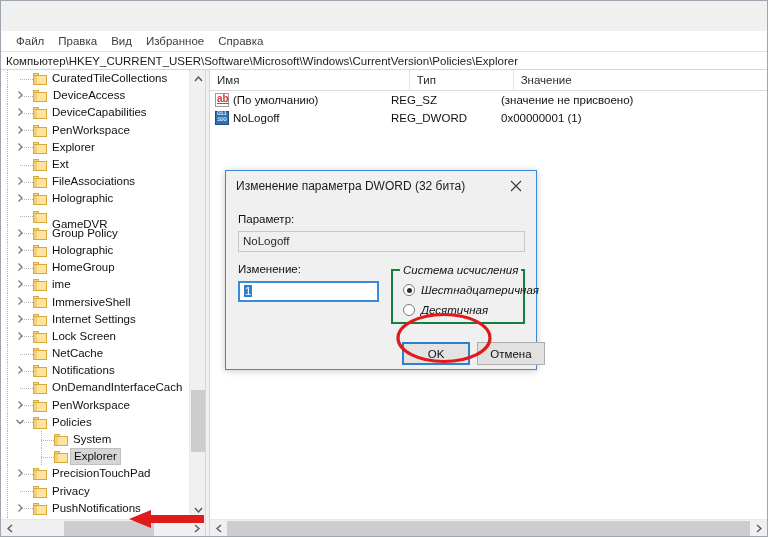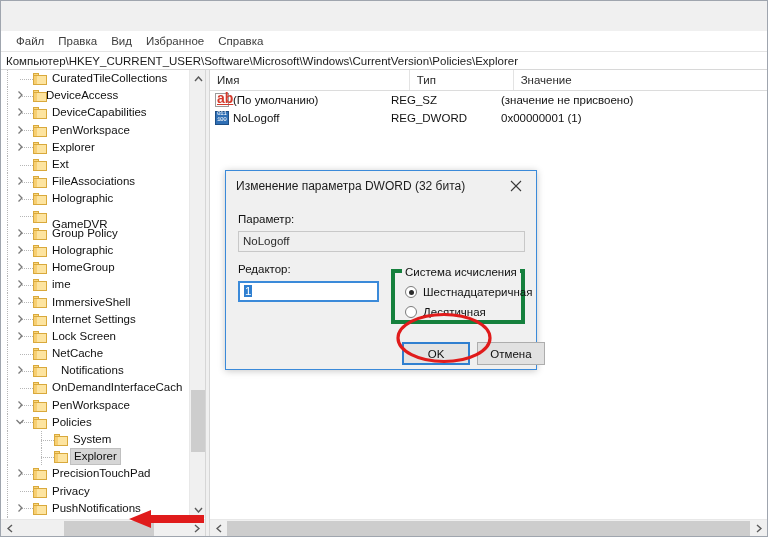--- a/index.html
+++ b/index.html
@@ -265,21 +265,21 @@
   .ricon {
     position: absolute; left: 5px; top: 2px;
     width: 14px; height: 14px;
   }
   .ricon.sz {
     background: #fdfdfd;
     border: 1px solid #9b9b9b;
   }
   .ricon.sz span {
     position: absolute; left: 1px; top: -1px;
-    font-size: 14px; font-weight: bold; color: #d33a2c;
+    font-size: 10px; font-weight: bold; color: #d33a2c;
     line-height: 11px;
     font-family: "Liberation Sans", sans-serif;
     text-decoration: underline;
   }
   .ricon.dw {
     background: #2f6fb5;
     border: 1px solid #1d4e85;
   }
   .ricon.dw span {
     position: absolute; left: 1px; top: -1px;
@@ -333,21 +333,22 @@
     overflow: hidden;
   }
   .dinput.readonly { background: #efefef; color: #2b2b2b; border-color: #c8c8c8; }
   .dinput.focus { border: 2px solid #3b8ad9; line-height: 17px; }
   .sel-text {
     background: #2f7fd0; color: #ffffff;
     padding: 0 1px;
   }
   .groupbox {
     position: absolute;
-    border: 4px solid #15803d;
+    border: 2px solid #15803d;
+    font-style: italic;
   }
   .groupbox .gtitle {
     position: absolute; left: 7px; top: -7px;
     background: #f0f0f0;
     padding: 0 3px;
     font-size: 11.5px; color: #101010;
     white-space: nowrap;
   }
   .radio {
     position: absolute;
@@ -429,21 +430,21 @@
             <div class="chev" style="left: 14px; top: 3px;">
               <svg width="10" height="10" viewBox="0 0 10 10">
                 <polyline points="3.5,1.5 7,5 3.5,8.5" fill="none" stroke="currentColor" stroke-width="1.3"></polyline>
               </svg>
             </div>
             <div class="folder" style="left: 32px; top: 3px;">
               <div class="tab"></div>
               <div class="body"></div>
               <div class="spine"></div>
             </div>
-            <div class="tlabel" style="left: 45px;">DeviceAccess</div>
+            <div class="tlabel" style="left: 52px;">DeviceAccess</div>
           </div>
           <div class="tnode">
             <div class="guides">
               <div class="vline" style="left: 6px;"></div>
               <div class="hline" style="left: 19px; width: 13px;"></div>
             </div>
             <div class="chev" style="left: 14px; top: 3px;">
               <svg width="10" height="10" viewBox="0 0 10 10">
                 <polyline points="3.5,1.5 7,5 3.5,8.5" fill="none" stroke="currentColor" stroke-width="1.3"></polyline>
               </svg>
@@ -686,21 +687,21 @@
             <div class="chev" style="left: 14px; top: 3px;">
               <svg width="10" height="10" viewBox="0 0 10 10">
                 <polyline points="3.5,1.5 7,5 3.5,8.5" fill="none" stroke="currentColor" stroke-width="1.3"></polyline>
               </svg>
             </div>
             <div class="folder" style="left: 32px; top: 3px;">
               <div class="tab"></div>
               <div class="body"></div>
               <div class="spine"></div>
             </div>
-            <div class="tlabel" style="left: 60px;">Notifications</div>
+            <div class="tlabel" style="left: 51px;">Notifications</div>
           </div>
           <div class="tnode">
             <div class="guides">
               <div class="vline" style="left: 6px;"></div>
               <div class="hline" style="left: 19px; width: 13px;"></div>
             </div>
             <div class="folder" style="left: 32px; top: 3px;">
               <div class="tab"></div>
               <div class="body"></div>
               <div class="spine"></div>
@@ -905,21 +906,21 @@
             <line x1="1" y1="1" x2="11" y2="11" stroke="currentColor" stroke-width="1.1"></line>
             <line x1="11" y1="1" x2="1" y2="11" stroke="currentColor" stroke-width="1.1"></line>
           </svg>
       </div>
     </div>
 
     <div class="dlg-body">
       <div class="dlabel" style="left:12px; top:12px;">Параметр:</div>
       <div class="dinput readonly" style="left:12px; top:30px; width:287px; height:21px;">NoLogoff</div>
 
-      <div class="dlabel" style="left:12px; top:62px;">Редактор:</div>
+      <div class="dlabel" style="left:12px; top:62px;">Изменение:</div>
       <div class="dinput focus" style="left:12px; top:80px; width:141px; height:21px;"><span class="sel-text">1</span></div>
 
       <div class="groupbox" style="left:165px; top:68px; width:134px; height:55px;">
         <div class="gtitle">Система исчисления</div>
         <div class="radio" style="left:10px; top:13px;">
           <span class="rdot on"></span>
           <span>Шестнадцатеричная</span>
         </div>
         <div class="radio" style="left:10px; top:33px;">
           <span class="rdot"></span>

